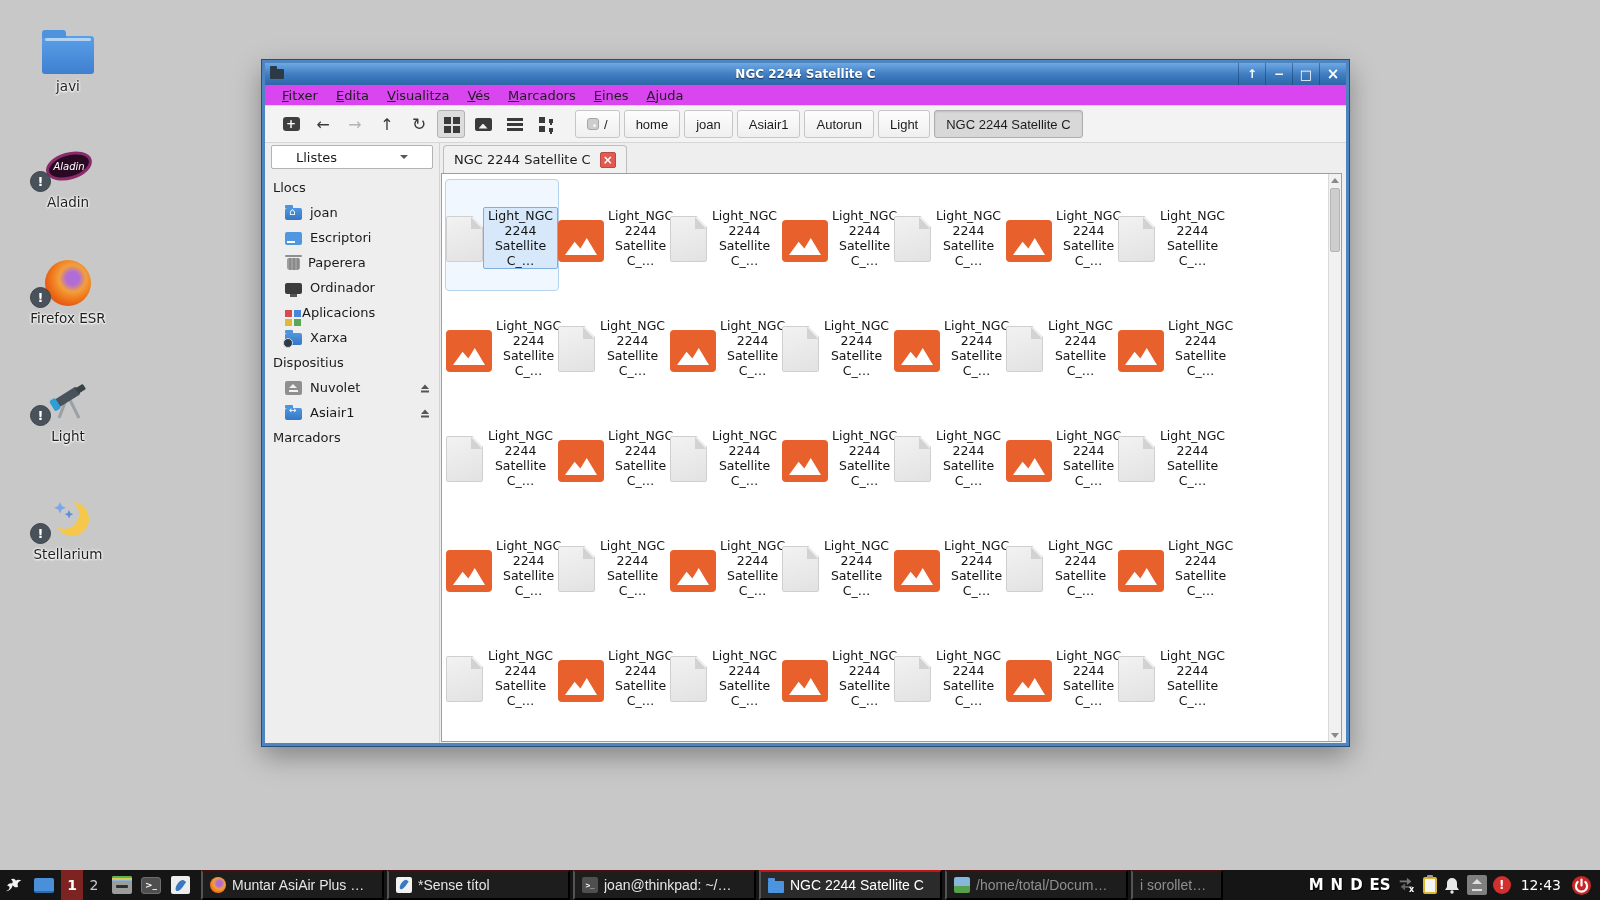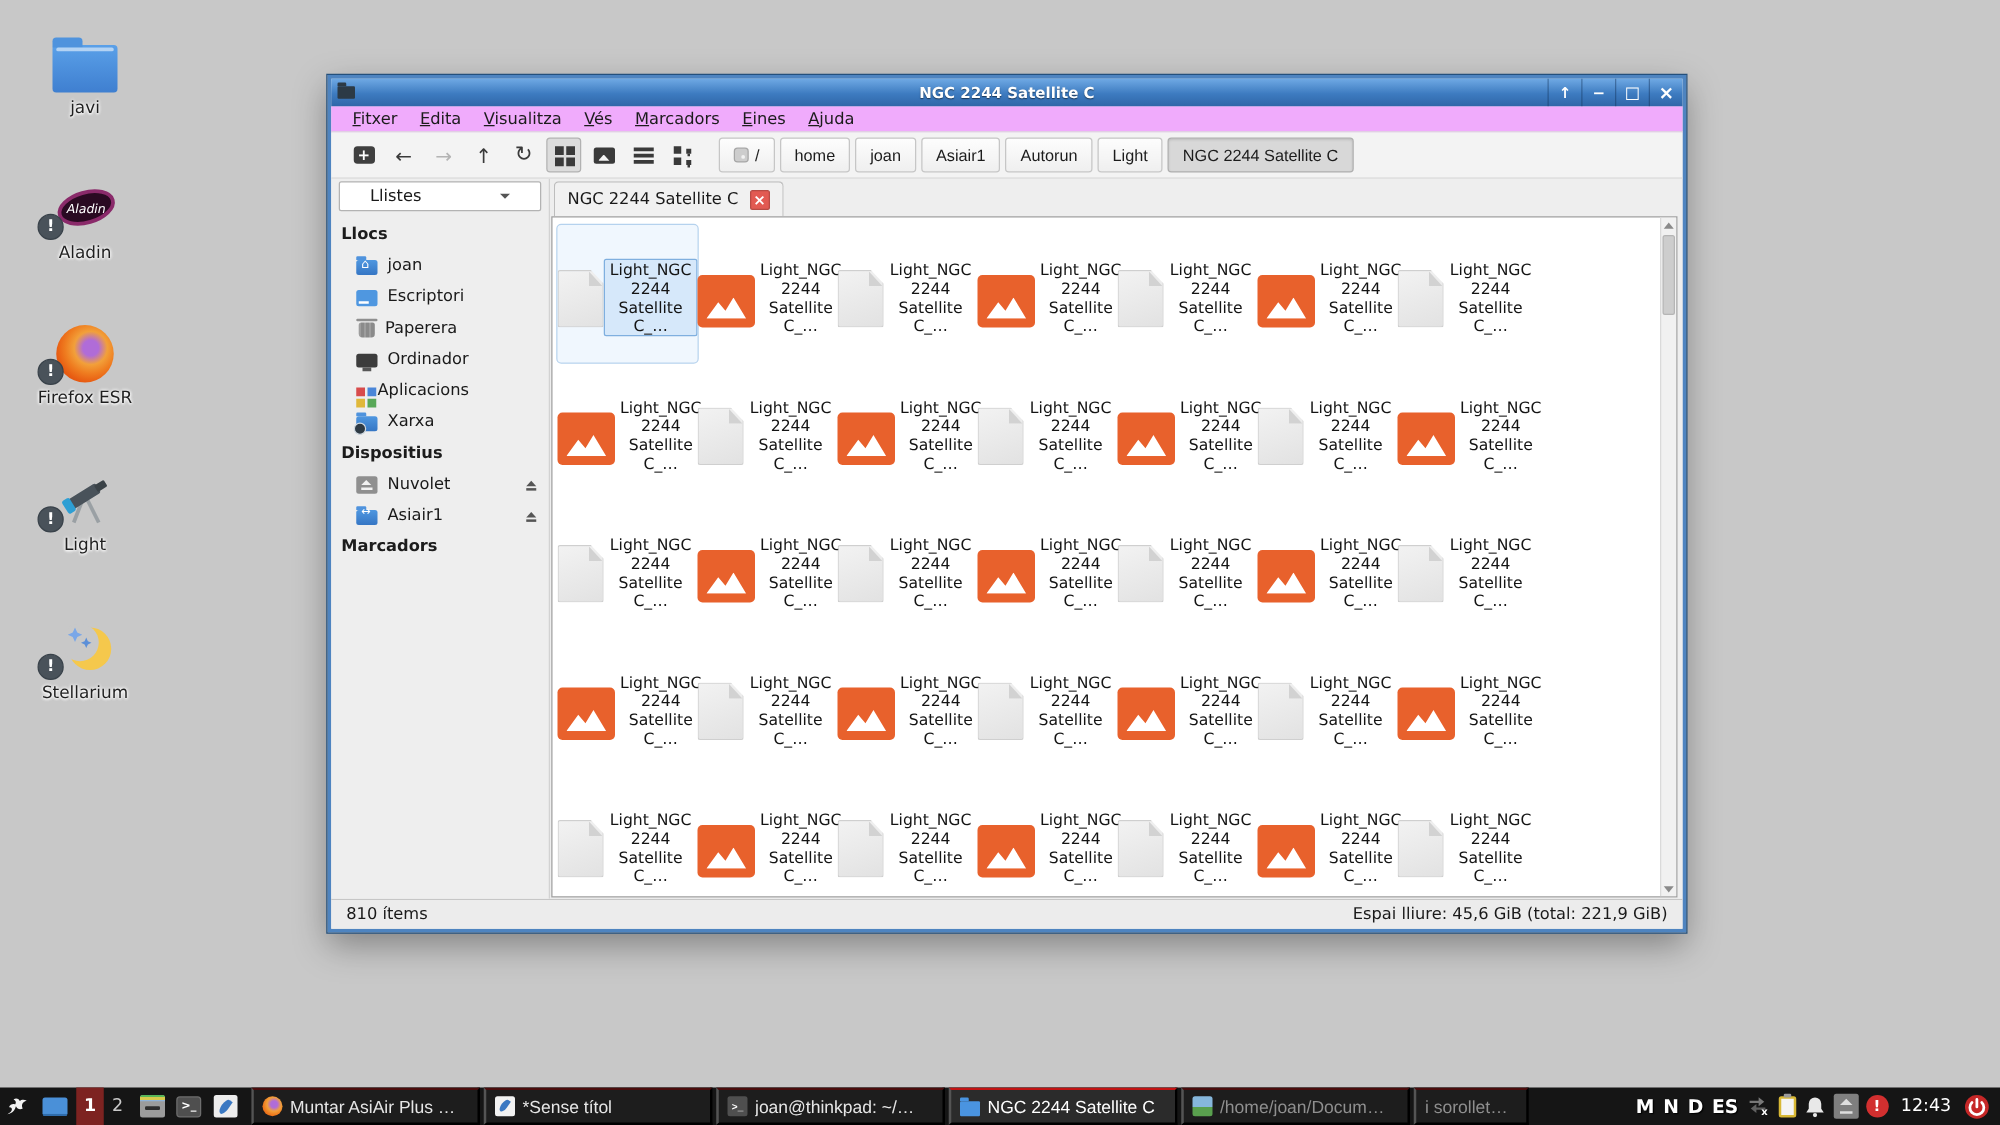--- a/index.html
+++ b/index.html
@@ -38,21 +38,21 @@
   .title { position:absolute; left:0; right:0; text-align:center; color:#fff; font-weight:bold;
     font-size:12px; text-shadow:0 1px 1px rgba(0,0,0,.55); pointer-events:none; }
   .winctls { margin-left:auto; display:flex; height:100%; }
   .ctl { width:27px; height:100%; display:flex; align-items:center; justify-content:center;
     color:#fff; border-left:1px solid rgba(20,50,90,.45); font-size:12px; cursor:pointer; }
   .ctl.icon-shade::before { content:"\2191"; font-weight:bold; }
   .ctl.icon-minimize::before { content:"\2212"; font-weight:bold; }
   .ctl.icon-maximize::before { content:"\25A1"; font-size:13px; }
   .ctl.icon-close::before { content:"\00D7"; font-size:15px; font-weight:bold; }
 
-  .menubar { height:21px; background:#f0abfc; border-bottom:1px solid #dcdcdc;
+  .menubar { height:21px; background:#d946ef; border-bottom:1px solid #dcdcdc;
     display:flex; align-items:center; padding-left:8px; flex:none; }
   .menu-btn { display:inline-block; padding:2px 9px; font-size:13px; color:#1c1c1c; cursor:pointer; }
   .menu-btn::first-letter { text-decoration:underline; }
 
   .toolbar { height:37px; background:#f3f3f3; border-bottom:1px solid #d6d6d6;
     display:flex; align-items:center; padding:0 8px 0 12px; gap:4px; flex:none; }
   .tbtn { width:28px; height:28px; border-radius:3px; display:flex; align-items:center;
     justify-content:center; color:#3a3a3a; font-size:16px; cursor:pointer; position:relative; flex:none; }
   .tbtn.active { background:#dcdcdc; border:1px solid #b2b2b2; }
   .tbtn.disabled { color:#b4b4b4; }
@@ -88,21 +88,21 @@
   .main { flex:1; position:relative; background:#eeeeee; overflow:hidden; }
 
   
   .combo { position:absolute; left:6px; top:2px; width:162px; height:24px; background:#fff;
     border:1px solid #b3b3b3; border-radius:2px; display:flex; align-items:center;
     padding:0 24px; font-size:13px; cursor:pointer; }
   .combo::after { content:""; margin-left:auto; border:4px solid transparent; border-top-color:#555;
     transform:translateY(2px); }
   .sidetree { position:absolute; left:6px; top:32px; width:164px; bottom:0; font-size:13px; }
   .srow { height:25px; display:flex; align-items:center; padding-left:14px; cursor:pointer; }
-  .shead { height:25px; display:flex; align-items:center; padding-left:2px; color:#1c1c1c;font-weight:bold; }
+  .shead { height:25px; display:flex; align-items:center; padding-left:2px; color:#1c1c1c; }
   .sic { width:17px; height:16px; margin-right:8px; position:relative; flex:none; }
   .sic-home, .sic-network, .sic-usb { background:linear-gradient(#4f97e0,#3576c4); border-radius:2px;
     height:12px; margin-top:3px; }
   .sic-home::before, .sic-network::before, .sic-usb::before { content:""; position:absolute; top:-3px; left:0;
     width:8px; height:3px; background:#4f93dd; border-radius:1px 1px 0 0; }
   .sic-home::after { content:"\2302"; position:absolute; top:-2px; left:4px; color:#fff; font-size:10px; }
   .sic-desktop { background:#4f97e0; border-radius:2px; height:13px; margin-top:2px; }
   .sic-desktop::after { content:""; position:absolute; left:2px; bottom:2px; width:8px; height:2px; background:#fff; }
   .sic-trash { width:13px; margin-left:2px; height:12px; margin-top:3px; border-radius:2px 2px 3px 3px;
     background:repeating-linear-gradient(90deg,#9d9d9d 0 2px,#8a8a8a 2px 4px); }
@@ -777,24 +777,20 @@
           </div>
         </div>
       <div class="vscroll">
         <div class="varr up"></div>
         <div class="vthumb"></div>
         <div class="varr down"></div>
       </div>
     </div>
   </div>
 
-  <div class="statusbar">
-    <span>810 ítems</span>
-    <span>Espai lliure: 45,6 GiB (total: 221,9 GiB)</span>
-  </div>
 </div>
 
 <div class="taskbar">
   <div class="tb-left">
     <div class="launcher">
       <svg width="22" height="20" viewBox="0 0 24 22">
         <path d="M2 18c5-1 6.5-3.5 7.5-7 1.2 2.4 3.6 3.2 6 2-1.4-3.2-.4-5.6 3.5-7-2.4-1.2-4.8-1-6 .4C11.8 4 9.4 3.6 7.4 5c2.2 1 2.6 2.8 1.4 4.4-2.2-.8-4.4.2-5.4 2.4 2.2 0 3.2 1.2 2.2 3.2-.8 1.6-2.4 2-3.6 3z" fill="#f2f2f2"></path>
       </svg>
     </div>
     <div class="launcher">
@@ -829,21 +825,21 @@
       <button class="task icon-terminal">
         <span class="ticon"></span>
         <span class="task-label">joan@thinkpad: ~/…</span>
       </button>
       <button class="task icon-folder active">
         <span class="ticon"></span>
         <span class="task-label">NGC 2244 Satellite C</span>
       </button>
       <button class="task icon-image dim">
         <span class="ticon"></span>
-        <span class="task-label">/home/joan/Docum…</span>
+        <span class="task-label">/home/total/Docum…</span>
       </button>
       <button class="task icon-none dim">
 
         <span class="task-label">i sorollet…</span>
       </button>
     </div>
 
   <div class="tray">
     <span style="display:flex;gap:7px">
 

